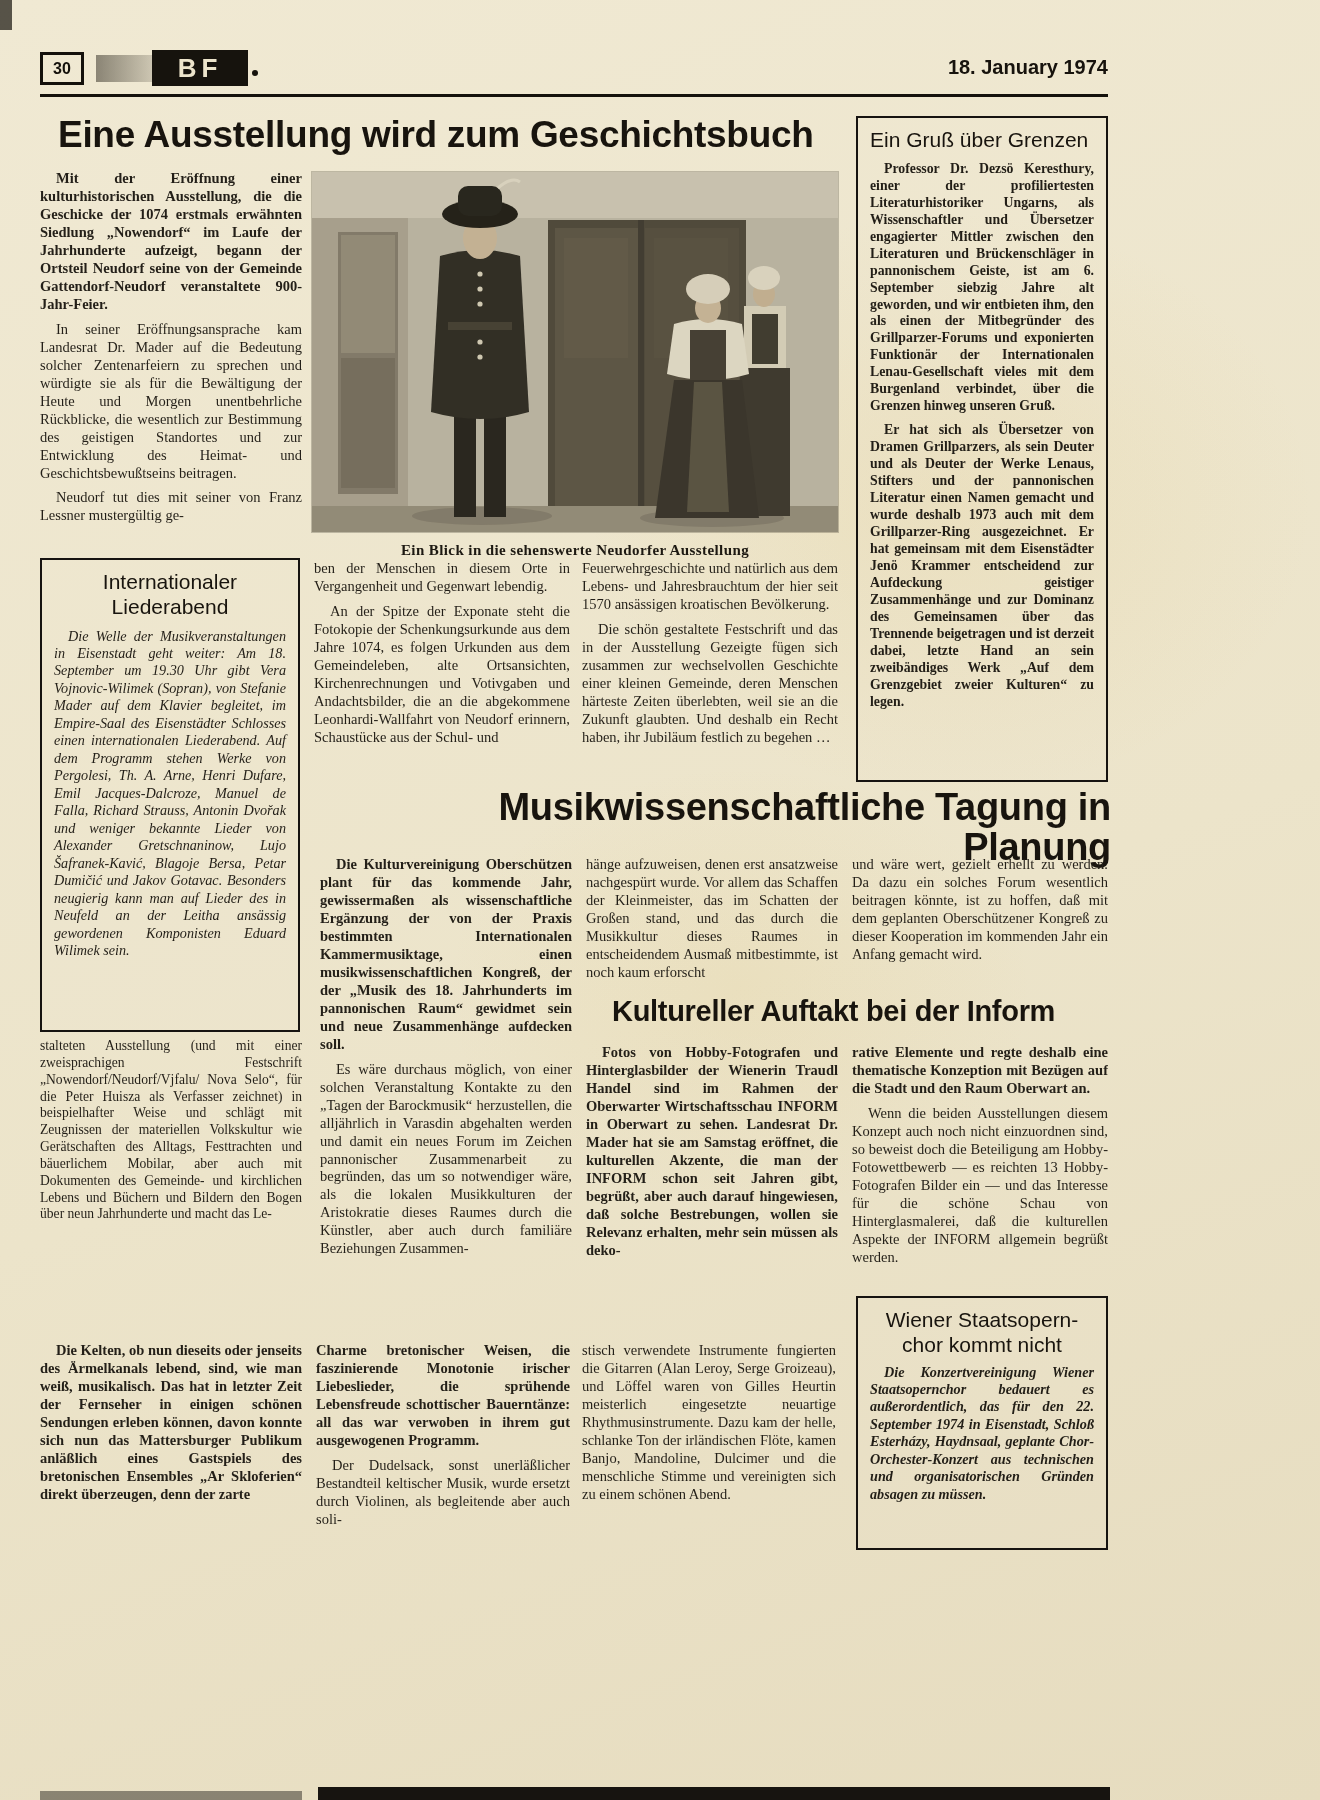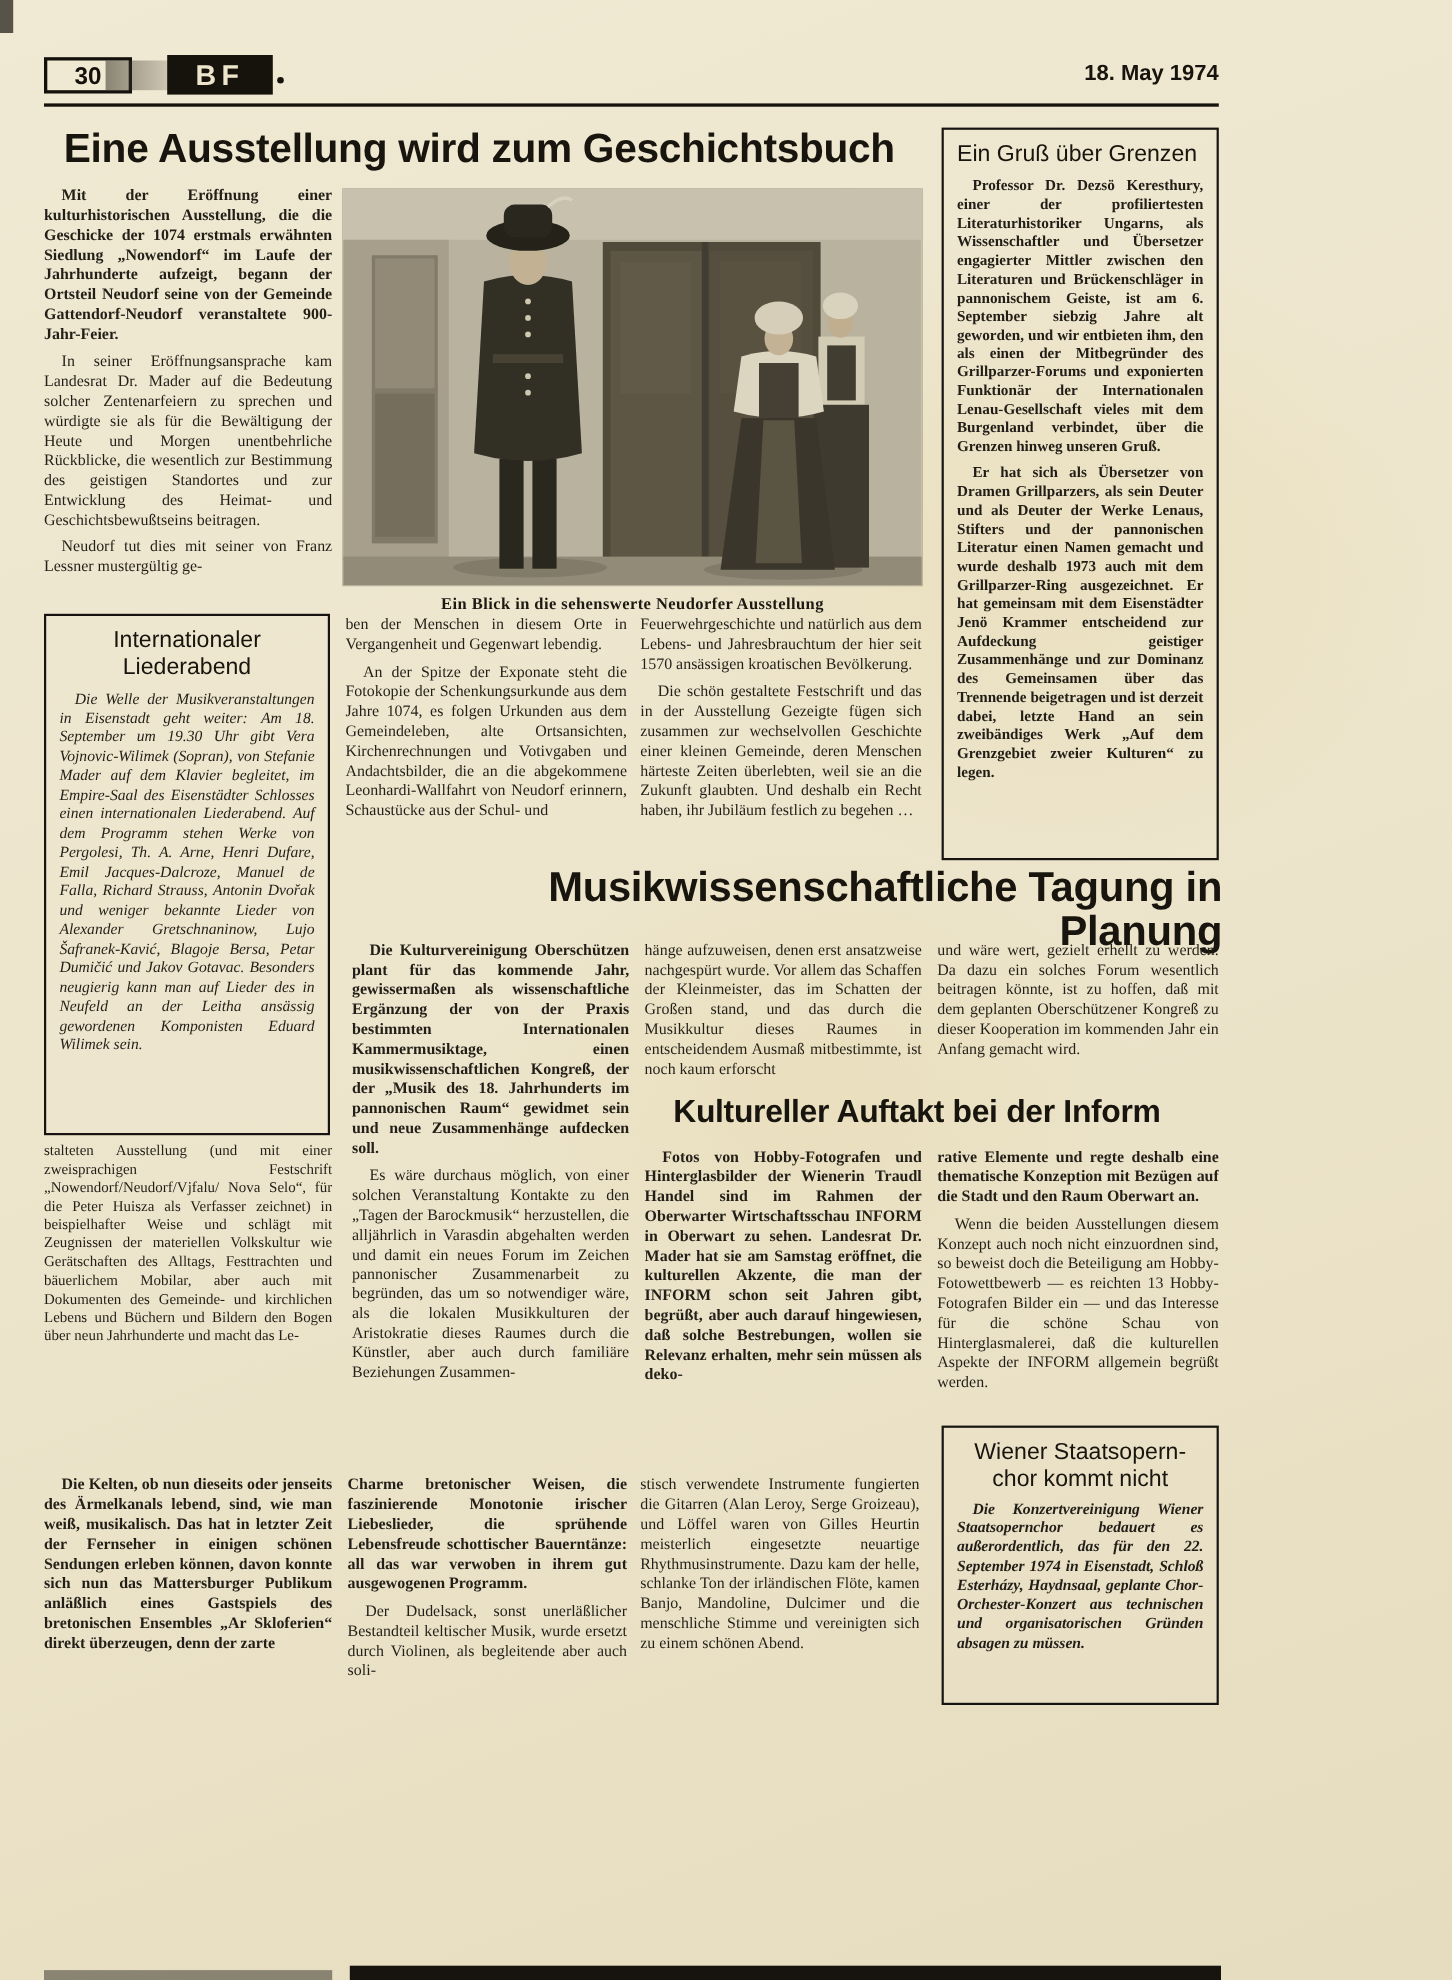--- a/index.html
+++ b/index.html
@@ -41,23 +41,23 @@
   }
   .center { text-align: center; }
   .box-body { text-align: justify; font-size: 14px; line-height: 1.23; }
   .box-body p { margin: 0 0 7px; text-indent: 14px; }
   .box-body p:first-child { text-indent: 14px; }
   .caption {
     position: absolute; text-align: center; font-weight: 700;
     font-size: 15px; letter-spacing: 0.4px; color: #1d1912;
   }
   .pagenum {
-    position: absolute; left: 40px; top: 52px; width: 80px; height: 33px;
+    position: absolute; left: 40px; top: 52px; width: 44px; height: 33px;
     border: 3px solid #14110c; display: flex; align-items: center; justify-content: center;
-    font-family: "Liberation Sans", sans-serif; font-weight: 700; font-size: 22px; color: #14110c;
+    font-family: "Liberation Sans", sans-serif; font-weight: 700; font-size: 16px; color: #14110c;
   }
   .smudge {
     position: absolute; left: 96px; top: 55px; width: 78px; height: 27px;
     background: linear-gradient(90deg, rgba(55,50,40,0.55), rgba(55,50,40,0.05));
   }
   .logo {
     position: absolute; left: 152px; top: 50px; width: 96px; height: 36px;
     background: #16130d; color: #ece4cb;
     display: flex; align-items: center; justify-content: center;
     font-family: "Liberation Sans", sans-serif; font-weight: 700; font-size: 26px; letter-spacing: 5px;
@@ -76,21 +76,21 @@
 </head>
 <body>
 
 <div class="page">
 
   <div class="artifact" style="left:0; top:0; width:12px; height:30px;"></div>
   <div class="pagenum">30</div>
   <div class="smudge"></div>
   <div class="logo">BF</div>
   <div class="logo-dot"></div>
-  <div class="issue-date">18. May 1974</div>
+  <div class="issue-date">18. January 1974</div>
   <div class="header-rule"></div>
 
   <h1 class="headline" style="left:58px; top:116px; width:780px; font-size:37px;">Eine Ausstellung wird zum Geschichtsbuch</h1>
 
   <section class="col" style="left:40px; top:170px; width:262px; height:382px; overflow:hidden;">
     <p class="bold">Mit der Eröffnung einer kulturhistorischen Ausstellung, die die Geschicke der 1074 erstmals erwähnten Siedlung „Nowendorf“ im Laufe der Jahrhunderte aufzeigt, begann der Ortsteil Neudorf seine von der Gemeinde Gattendorf-Neudorf veranstaltete 900-Jahr-Feier.</p>
     <p>In seiner Eröffnungsansprache kam Landesrat Dr. Mader auf die Bedeutung solcher Zentenarfeiern zu sprechen und würdigte sie als für die Bewältigung der Heute und Morgen unentbehrliche Rückblicke, die wesentlich zur Bestimmung des geistigen Standortes und zur Entwicklung des Heimat- und Geschichtsbewußtseins beitragen.</p>
     <p>Neudorf tut dies mit seiner von Franz Lessner mustergültig ge-</p>
   </section>
 

